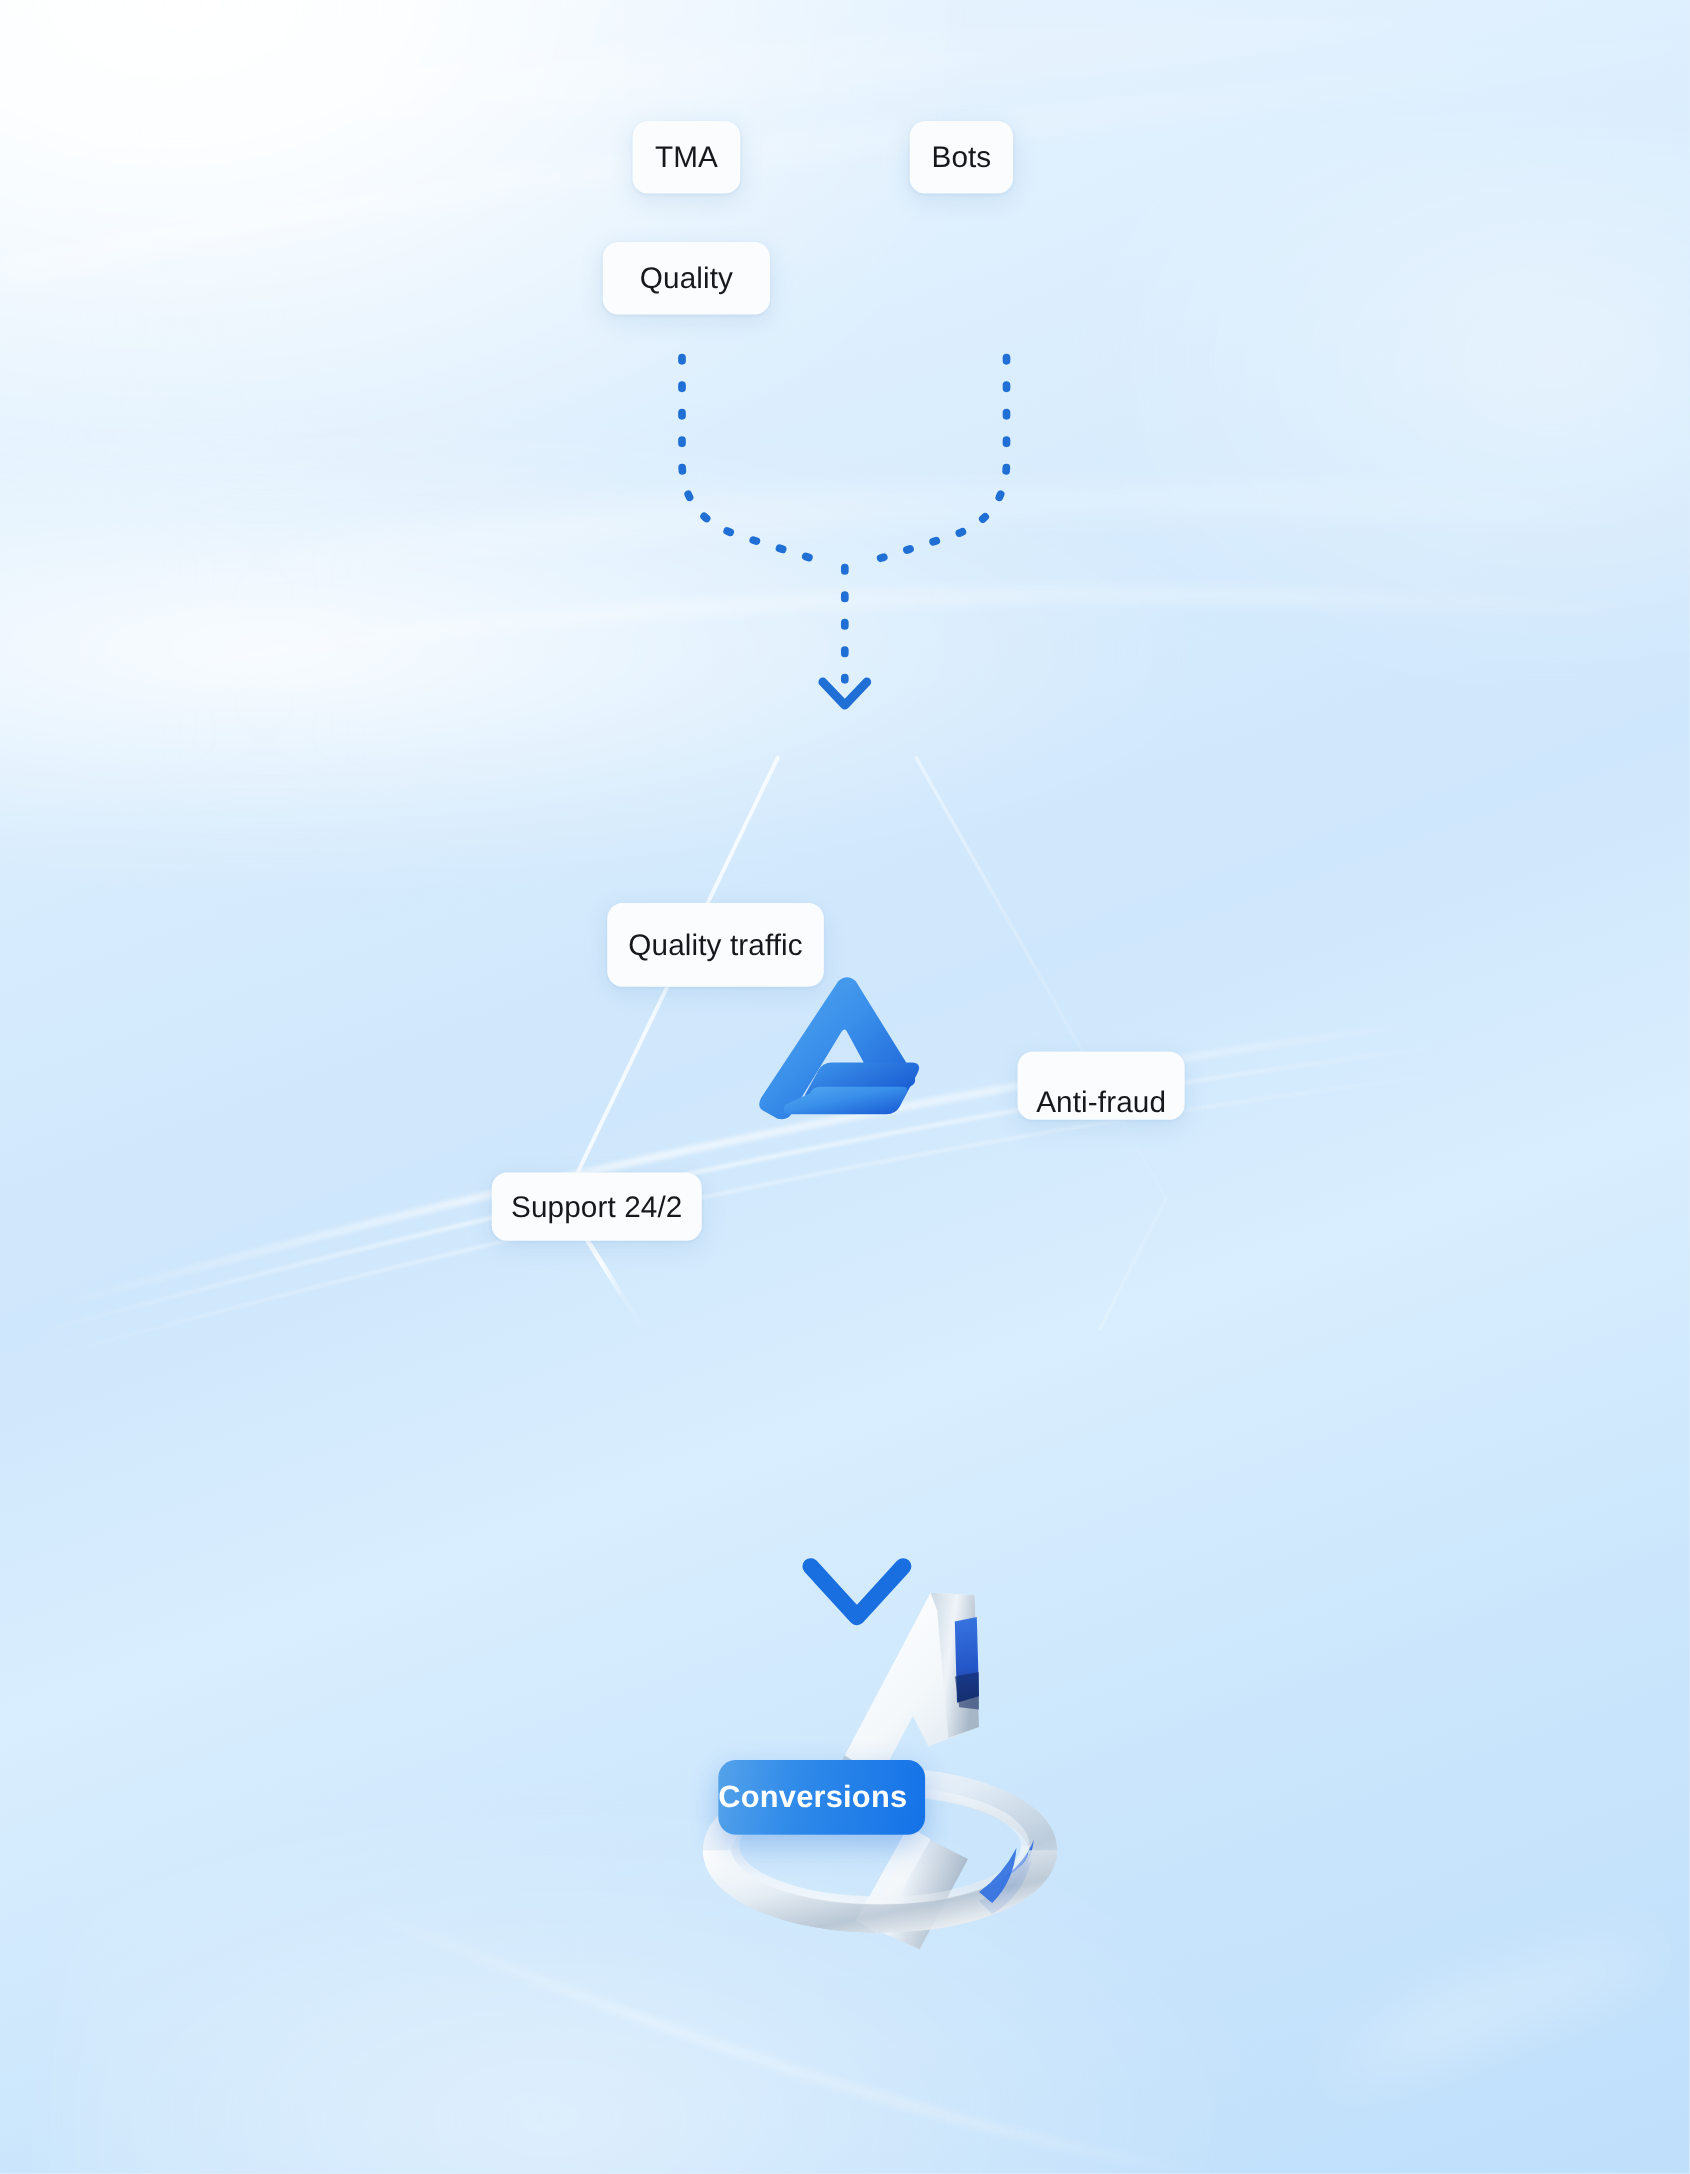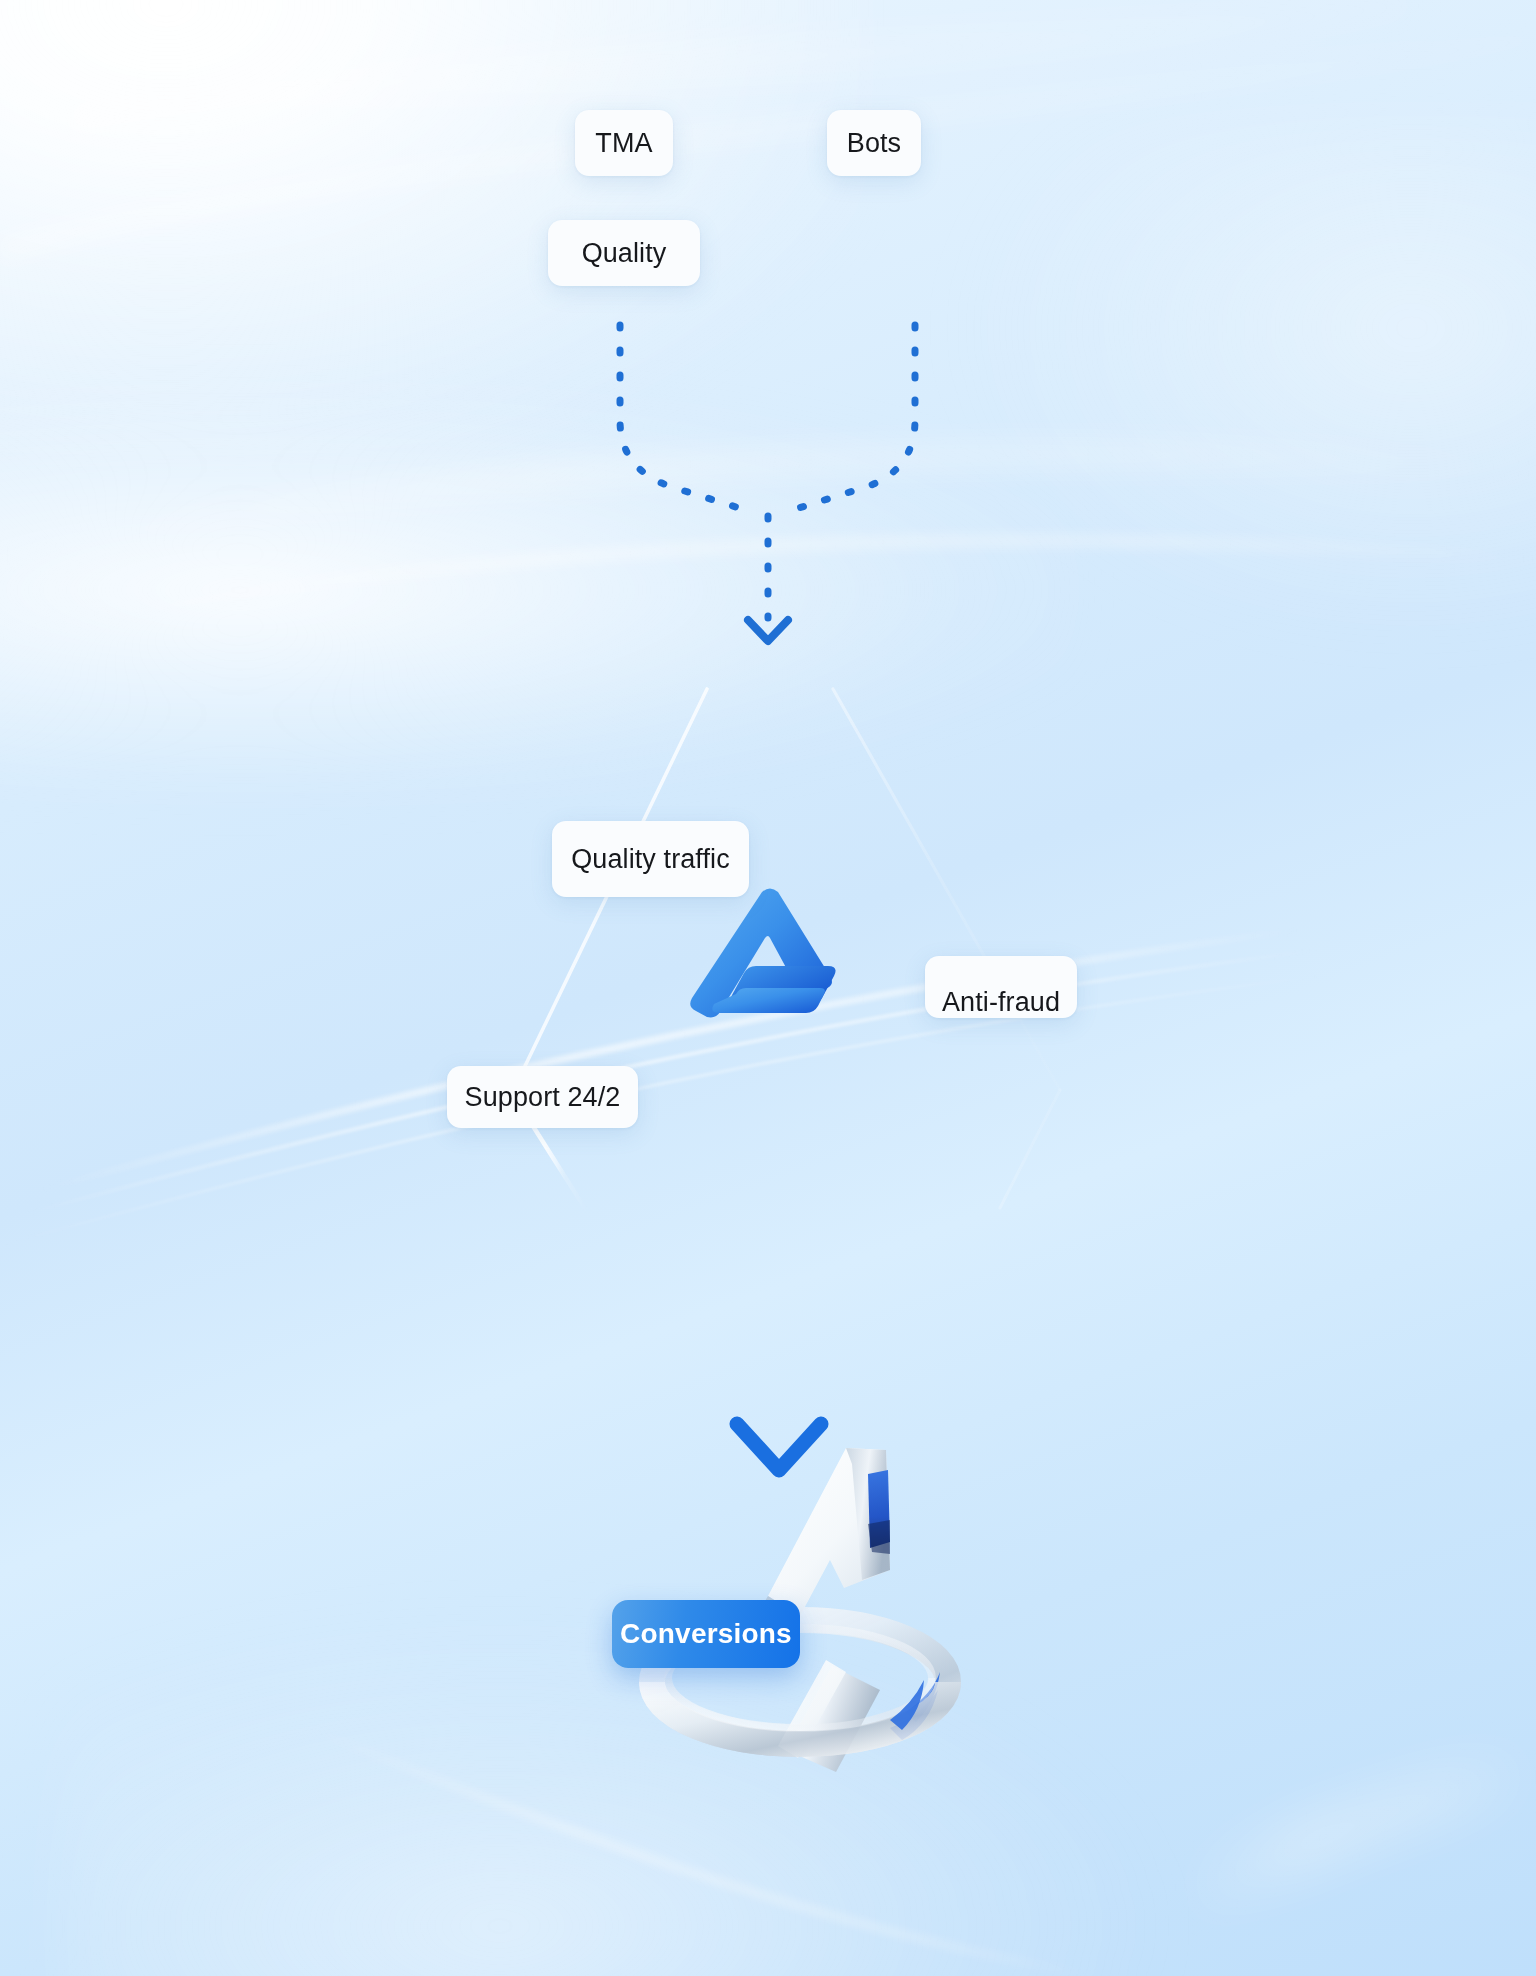--- a/index.html
+++ b/index.html
@@ -92,24 +92,24 @@
   .pill-conversions {
     position: absolute;
     border-radius: 16px;
     background: linear-gradient(100deg, #54a2ea 0%, #2f8ae9 38%, #1472e8 100%);
     color: #ffffff;
     font-size: 28px;
     font-weight: bold;
     letter-spacing: 0.2px;
     display: flex;
     align-items: center;
-    justify-content: center;
     white-space: nowrap;
     box-shadow: 0 10px 26px rgba(24,104,212,0.30);
     z-index: 6;
+    margin-left: 41px;
   }
 
   svg.overlay {
     position: absolute;
     inset: 0;
     width: 1536px;
     height: 1976px;
     pointer-events: none;
   }
   .logo-wrap { position: absolute; }

